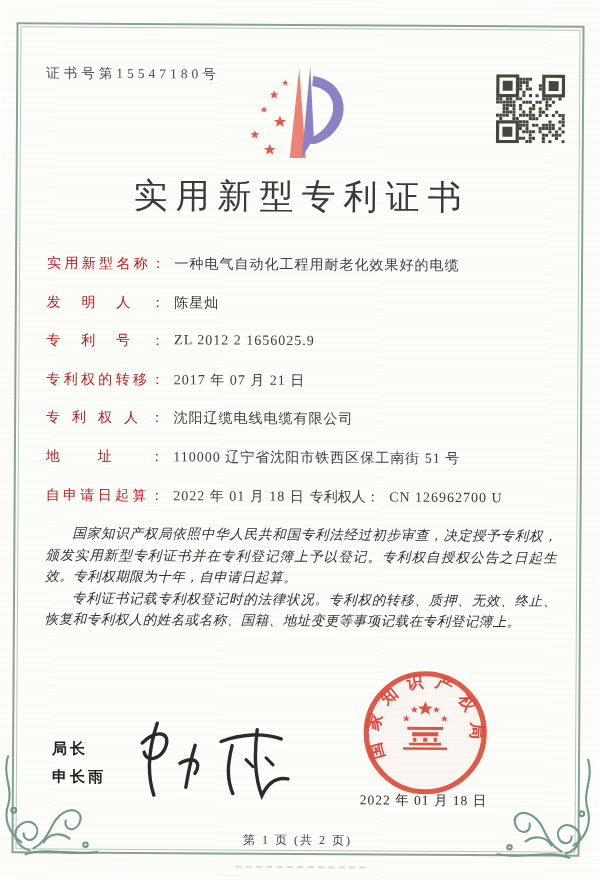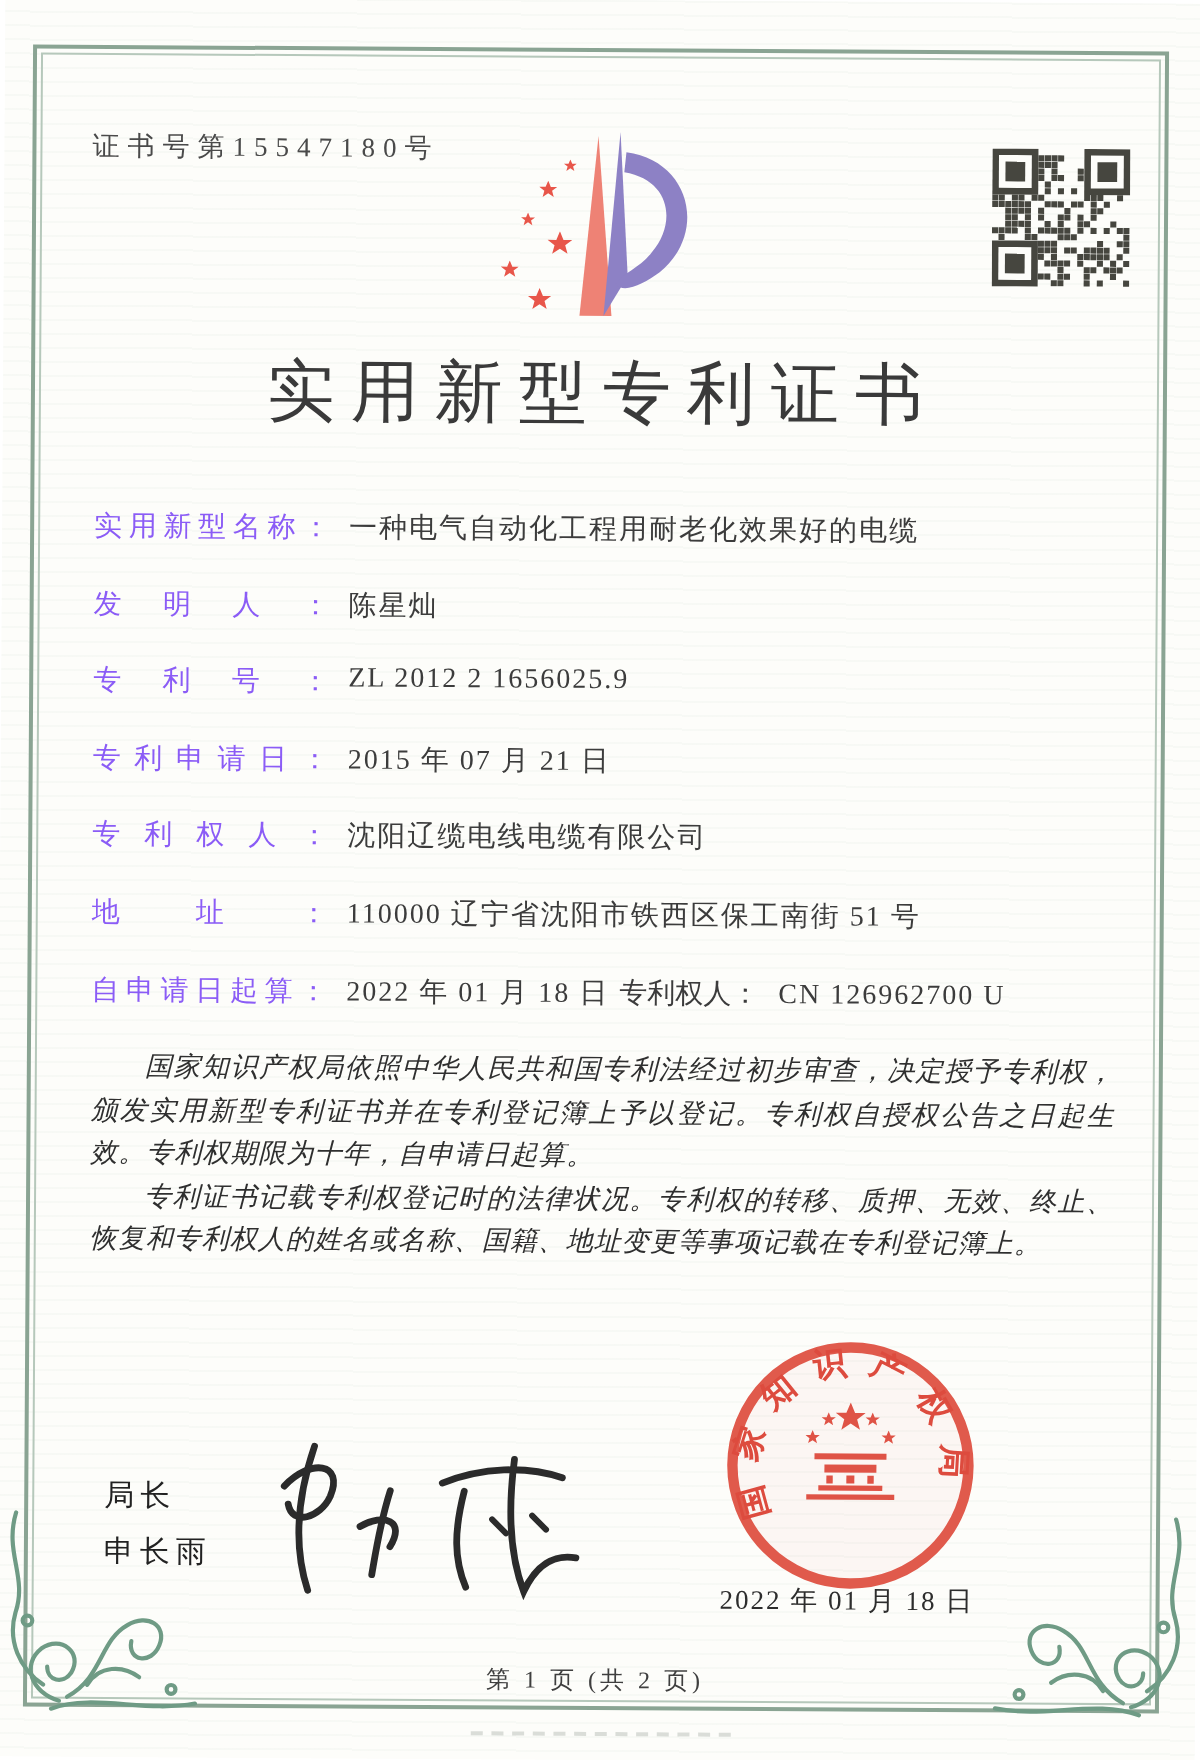--- a/index.html
+++ b/index.html
@@ -13,28 +13,28 @@
   .frame-inner{position:absolute;left:2px;top:2px;right:2px;bottom:2px;
     border:1px solid #b6c8bb;}
   .cert-no{position:absolute;left:44px;top:66px;font-size:13.5px;letter-spacing:4px;color:#4a4a4a;}
   .logo{position:absolute;left:240px;top:60px;width:120px;height:106px;}
   .qr{position:absolute;left:494px;top:73px;width:69px;height:69px;}
   .title{position:absolute;left:0;top:174px;width:600px;margin:0;text-align:center;
     font-size:34px;font-weight:500;letter-spacing:8px;color:#3a3a3a;}
   .fields{position:absolute;left:46px;top:256px;width:512px;}
   .row{position:relative;height:38.6px;font-size:14px;color:#3c3c3c;white-space:nowrap;}
   .flabel{display:inline-block;width:118px;text-align:justify;text-align-last:justify;
-    vertical-align:top;color:#8b5cf6;}
+    vertical-align:top;color:#b91c1c;}
   .fvalue{display:inline-block;margin-left:6px;letter-spacing:1px;color:#3c3c3c;}
   .grant2{position:absolute;left:264px;top:0;}
   .paras{position:absolute;left:46px;top:524px;width:512px;font-size:13.5px;line-height:21.5px;
     color:#2f2f2f;font-style:italic;text-align:justify;}
   .paras p{margin:0;text-indent:2em;letter-spacing:0.5px;}
   .signer{position:absolute;left:54px;top:736px;font-family:"Liberation Sans","DejaVu Sans",sans-serif;
-    font-size:15px;color:#222;letter-spacing:3px;line-height:28px;font-weight:400;}
+    font-size:15px;color:#222;letter-spacing:3px;line-height:28px;font-weight:700;}
   .signature{position:absolute;left:135px;top:718px;width:210px;height:88px;}
   .seal{position:absolute;left:357px;top:662px;width:140px;height:140px;}
   .seal-date{position:absolute;left:362px;top:791px;font-size:13.5px;color:#2d2d2d;letter-spacing:1px;}
   .footer{position:absolute;left:0;top:832px;width:600px;text-align:center;font-size:12px;
     letter-spacing:2px;color:#3f3f3f;}
   .flourish{position:absolute;width:100px;height:112px;}
   .flourish.left{left:2px;top:754px;}
   .flourish.right{left:498px;top:754px;transform:scaleX(-1);}
   .ghost-marks{position:absolute;left:238px;top:866px;width:130px;height:6px;
     border-top:2px dashed rgba(130,140,130,0.28);}
@@ -231,22 +231,22 @@
     </div>
     <div class="row">
       <span class="flabel">发明人：</span>
       <span class="fvalue">陈星灿</span>
     </div>
     <div class="row">
       <span class="flabel">专利号：</span>
       <span class="fvalue">ZL 2012 2 1656025.9</span>
     </div>
     <div class="row">
-      <span class="flabel">专利申请日：</span>
-      <span class="fvalue">2015 年 07 月 21 日</span>
+      <span class="flabel">专利权的转移：</span>
+      <span class="fvalue">2017 年 07 月 21 日</span>
     </div>
     <div class="row">
       <span class="flabel">专利权人：</span>
       <span class="fvalue">沈阳辽缆电线电缆有限公司</span>
     </div>
     <div class="row">
       <span class="flabel">地址：</span>
       <span class="fvalue">110000 辽宁省沈阳市铁西区保工南街 51 号</span>
     </div>
     <div class="row">

